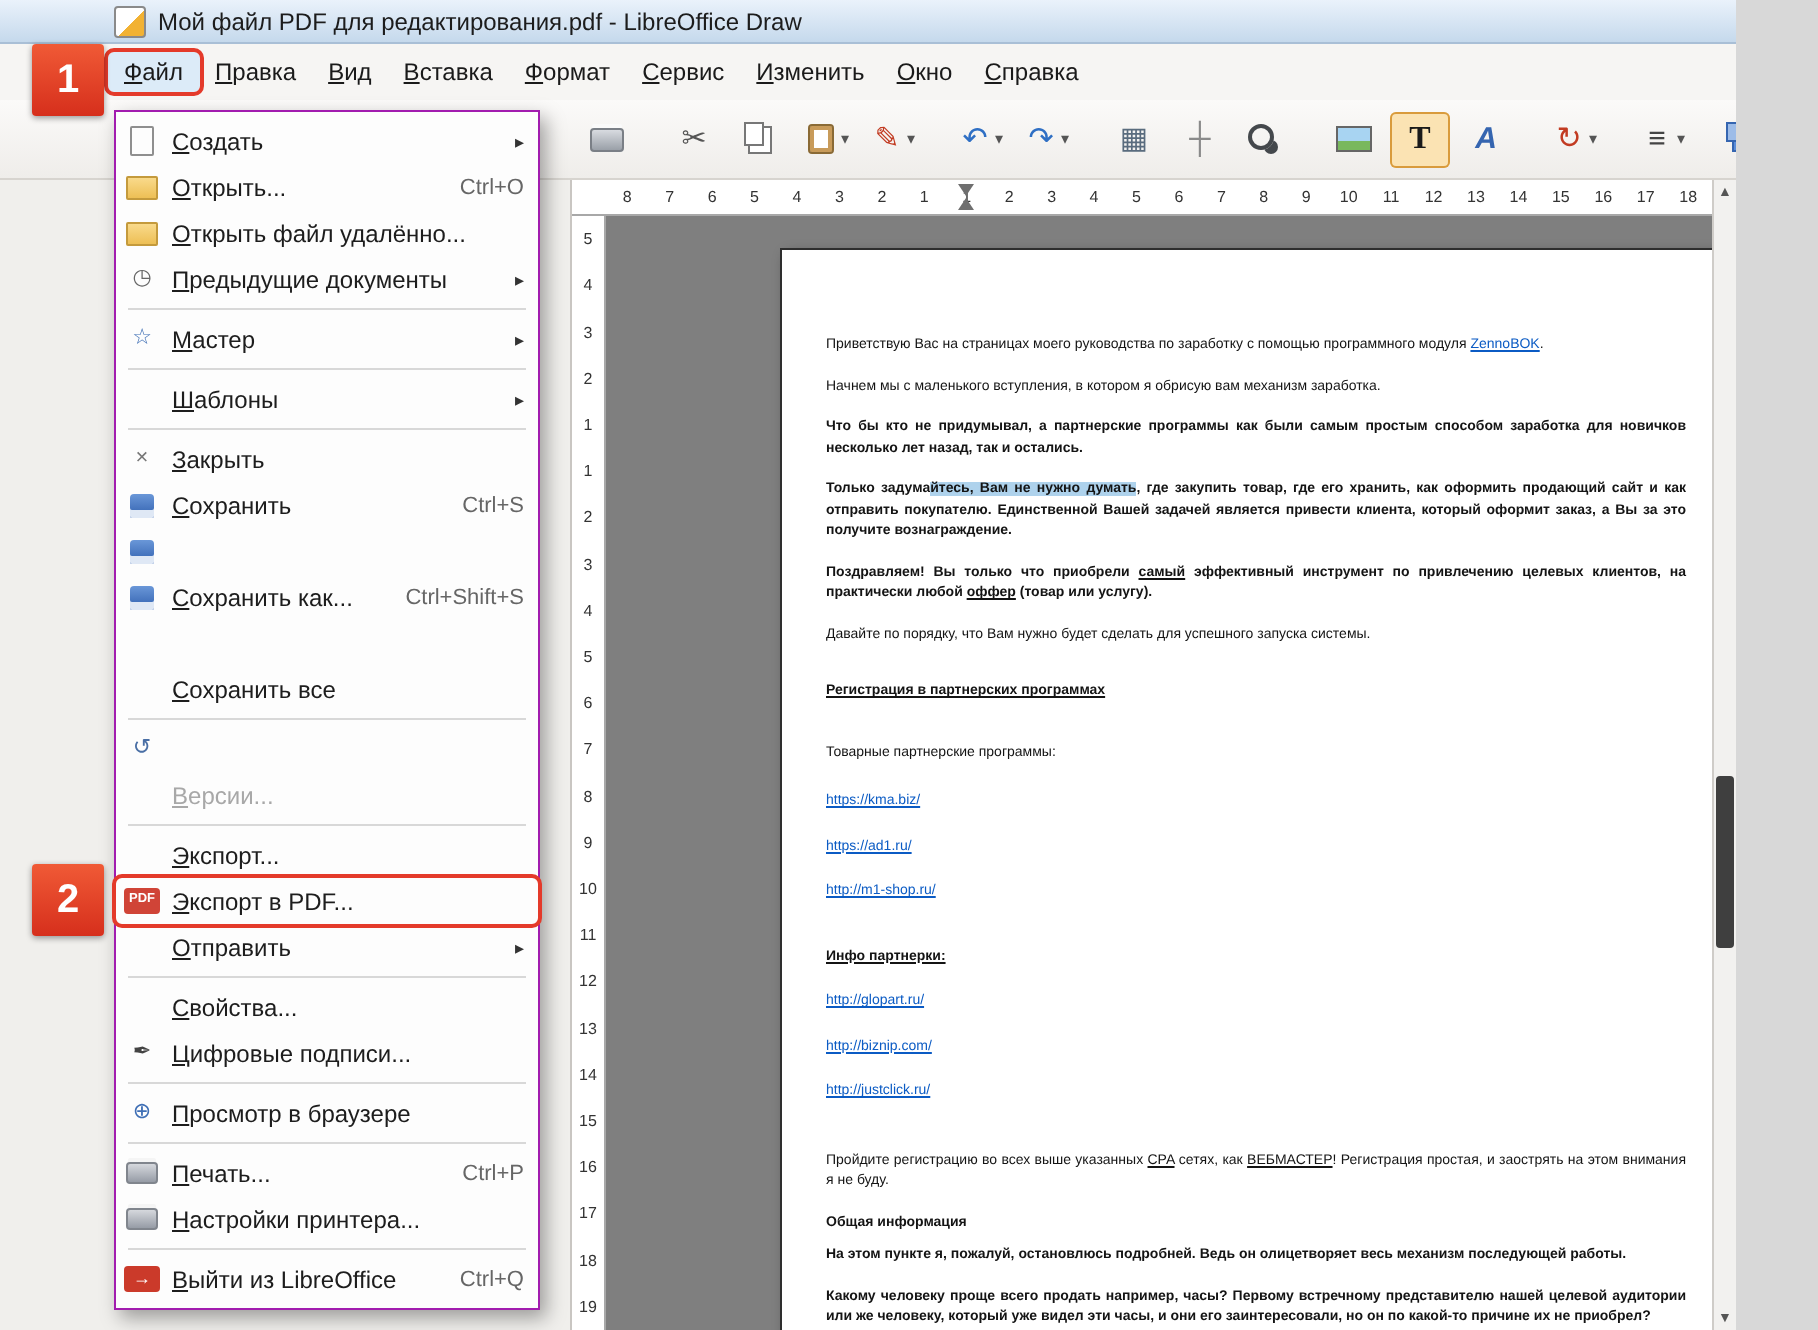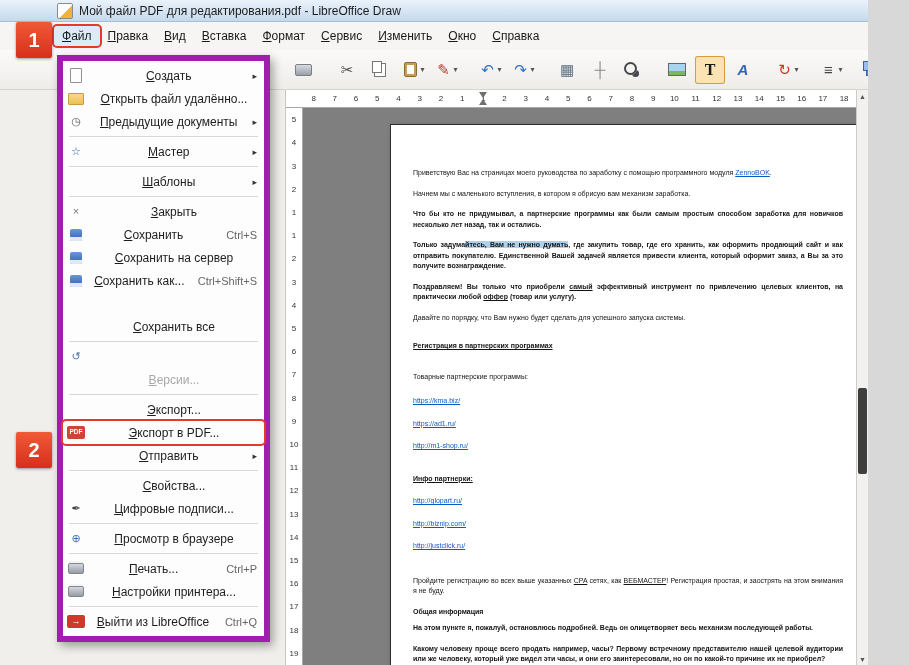--- a/index.html
+++ b/index.html
@@ -82,22 +82,22 @@
   .hl { background:#aed2ec; }
   .u { text-decoration:underline; }
   
   .vscroll { position:absolute; right:0; top:90px; width:12px; height:575px; background:#f2f1ef; border-left:1px solid #cfccc8; box-sizing:border-box; }
   .scroll-arrow { position:absolute; left:0; width:11px; height:12px; font-size:7px; color:#555; display:flex; align-items:center; justify-content:center; }
   .scroll-up { top:0; } .scroll-down { bottom:0; }
   .vthumb { position:absolute; left:1px; width:9px; top:298px; height:86px; background:#3f3f3f; border-radius:2px; }
   
   .menu-popup {
     position:absolute; left:57px; top:55px; width:213px; box-sizing:border-box;
-    background:#fdfdfd; border:6px solid #a21caf; box-shadow:3px 4px 9px rgba(0,0,0,.35);
-    padding:3px 0; z-index:30; font-size:12px; color:#1d1d1d;text-align:center;
+    background:#fdfdfd; border:1px solid #a21caf; box-shadow:3px 4px 9px rgba(0,0,0,.35);
+    padding:3px 0; z-index:30; font-size:12px; color:#1d1d1d;
   }
   .mrow { height:23px; display:flex; align-items:center; padding:0 7px 0 4px; }
   .mrow.disabled { color:#a8a8a8; }
   .mi { width:18px; min-width:18px; height:16px; margin-right:6px; display:flex; align-items:center; justify-content:center; font-size:11px; line-height:1; }
   .mi-new-doc::before { content:""; width:10px; height:13px; background:#fdfdfd; border:1px solid #8f8f8f; border-radius:1px; }
   .mi-folder::before { content:""; width:14px; height:10px; background:linear-gradient(#f9da8b,#edbf55); border:1px solid #c49a3c; border-radius:1px; }
   .mi-save::before { content:""; width:12px; height:12px; background:linear-gradient(#6a97d8,#2f5fae); border-radius:2px 2px 1px 1px; box-shadow:inset 0 -4px 0 #dfe8f5; }
   .mi-pdf { background:#d04437; color:#fff; font-size:6.5px; font-weight:700; border-radius:2px; height:13px; }
   .mi-print::before { content:""; width:14px; height:9px; background:linear-gradient(#d5d8dd,#969ca6); border:1px solid #80858d; border-radius:2px; box-shadow:0 -3px 0 -1px #f5f5f5; }
   .mi-exit { background:#cb3a2a; color:#fff; border-radius:2px; height:13px; font-size:9px; font-weight:700; }
@@ -300,20 +300,25 @@
   </div>
 
   <div class="menu-popup">
       <div class="mrow">
         <span class="mi mi-new-doc"></span>
         <span class="mlabel">Создать</span>
         <span class="marrow">▸</span>
       </div>
       <div class="mrow">
         <span class="mi mi-folder"></span>
+        <span class="mlabel">Открыть...</span>
+        <span class="mshort">Ctrl+O</span>
+      </div>
+      <div class="mrow">
+        <span class="mi mi-folder"></span>
         <span class="mlabel">Открыть файл удалённо...</span>
       </div>
       <div class="mrow">
         <span class="mi mi-recent" style="color: rgb(102, 102, 102);">◷</span>
         <span class="mlabel">Предыдущие документы</span>
         <span class="marrow">▸</span>
       </div>
       <div class="msep"></div>
       <div class="mrow">
         <span class="mi mi-wizard" style="color: rgb(63, 111, 181);">☆</span>
@@ -331,21 +336,20 @@
         <span class="mi mi-close" style="color: rgb(119, 119, 119);">×</span>
         <span class="mlabel">Закрыть</span>
       </div>
       <div class="mrow">
         <span class="mi mi-save"></span>
         <span class="mlabel">Сохранить</span>
         <span class="mshort">Ctrl+S</span>
       </div>
       <div class="mrow">
         <span class="mi mi-save"></span>
-        <span class="mlabel">Сохранить на сервер</span>
       </div>
       <div class="mrow">
         <span class="mi mi-save"></span>
         <span class="mlabel">Сохранить как...</span>
         <span class="mshort">Ctrl+Shift+S</span>
       </div>
       <div class="mrow">
         <span class="mi"></span>
       </div>
       <div class="mrow">

